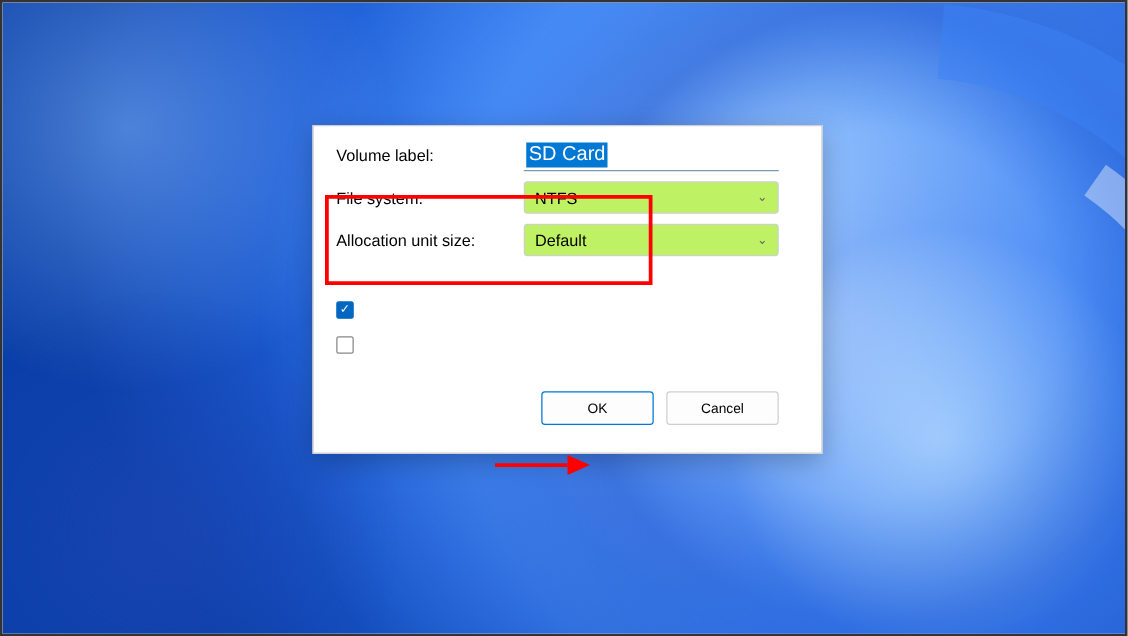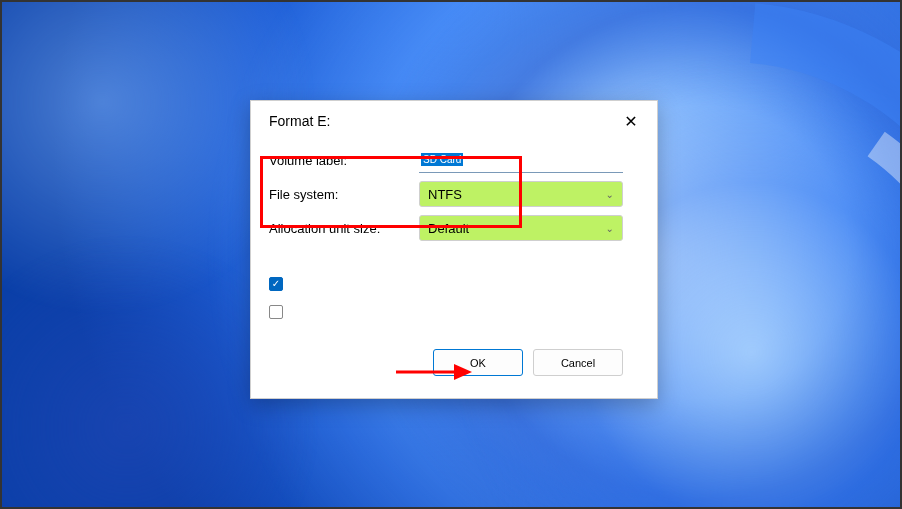--- a/index.html
+++ b/index.html
@@ -89,21 +89,21 @@
       border-bottom: 1px solid #7a99b8;
       height: 26px;
       display: flex;
       align-items: center;
       padding: 0 2px;
     }
     .text-input-selected {
       background: #0078d4;
       color: #fff;
       padding: 1px 2px;
-      font-size: 10px;
+      font-size: 16px;
     }
     .dropdown {
       flex: 1;
       height: 26px;
       border: 1px solid #cfcfcf;
       border-radius: 3px;
       display: flex;
       align-items: center;
       justify-content: space-between;
       padding: 0 8px;
@@ -184,26 +184,20 @@
   <div class="swirl s2"></div>
   <div class="swirl s3"></div>
   <div class="swirl s4"></div>
   <div class="swirl s5"></div>
   <div class="curve c1"></div>
   <div class="curve c2"></div>
   <div class="curve c3"></div>
 </div>
 
 <div class="dialog">
-  <div class="titlebar">
-    <div class="title">Format E:</div>
-    <div class="close-btn">
-      <span>✕</span>
-    </div>
-  </div>
   <div class="content">
     <div class="field-row">
       <div class="field-label">Volume label:</div>
       <div class="text-input-wrap">
         <span class="text-input-selected">SD Card</span>
       </div>
     </div>
     <div class="field-row">
       <div class="field-label">File system:</div>
       <div class="dropdown">

